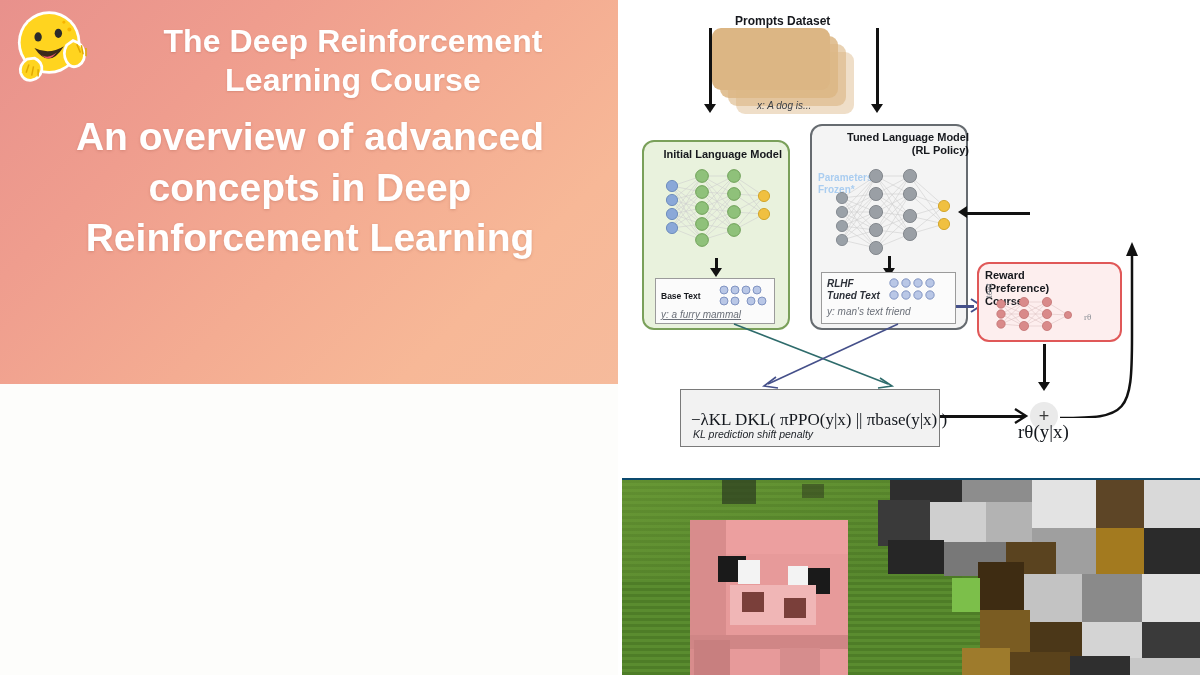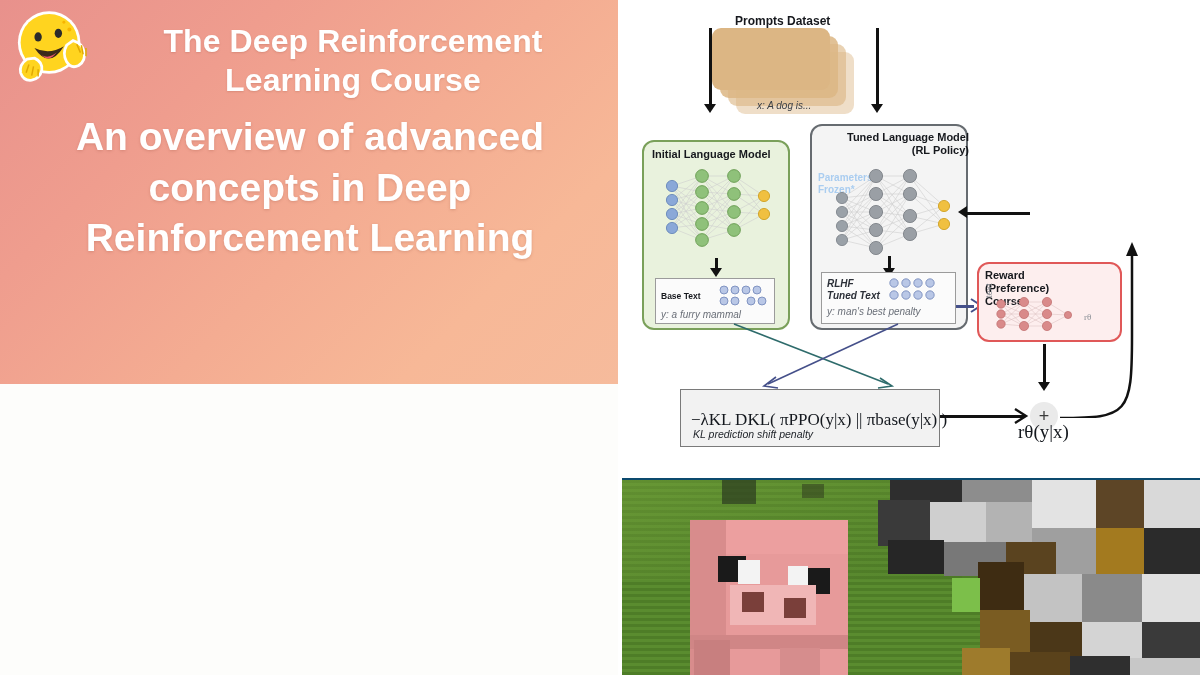--- a/index.html
+++ b/index.html
@@ -263,21 +263,21 @@
       <div class="prompt-card" style="left:90px;  top:28px;"></div>
 
       <div class="rl-italic" style="left:135px; top:100px;">x: A dog is...</div>
 
       <div class="arrow-v" style="left:87px; top:28px; height:78px;"></div>
       <div class="arrow-v-head" style="left:82px; top:104px;"></div>
       <div class="arrow-v" style="left:254px; top:28px; height:78px;"></div>
       <div class="arrow-v-head" style="left:249px; top:104px;"></div>
 
       <div id="model-green"></div>
-      <div class="rl-label" style="left:30px; top:148px; width:130px; text-align:left; white-space:normal;">Initial Language Model</div>
+      <div class="rl-label" style="left:30px; top:148px; width:130px; text-align:right; white-space:normal;">Initial Language Model</div>
 
       <svg style="position:absolute; left:36px; top:168px;" width="120" height="92" viewBox="0 0 120 92">
         <g stroke="#cfcfcf" stroke-width="0.6" fill="none">
           <path d="M14 18 L44 8 M14 18 L44 24 M14 18 L44 40 M14 18 L44 56 M14 18 L44 72
                    M14 32 L44 8 M14 32 L44 24 M14 32 L44 40 M14 32 L44 56 M14 32 L44 72
                    M14 46 L44 8 M14 46 L44 24 M14 46 L44 40 M14 46 L44 56 M14 46 L44 72
                    M14 60 L44 8 M14 60 L44 24 M14 60 L44 40 M14 60 L44 56 M14 60 L44 72
                    M44 8 L76 8 M44 8 L76 26 M44 8 L76 44 M44 8 L76 62
                    M44 24 L76 8 M44 24 L76 26 M44 24 L76 44 M44 24 L76 62
                    M44 40 L76 8 M44 40 L76 26 M44 40 L76 44 M44 40 L76 62
@@ -319,21 +319,21 @@
             <circle cx="6" cy="6" r="4"></circle>
               <circle cx="17" cy="6" r="4"></circle>
               <circle cx="28" cy="6" r="4"></circle>
               <circle cx="39" cy="6" r="4"></circle>
             <circle cx="6" cy="17" r="4"></circle>
               <circle cx="17" cy="17" r="4"></circle>
               <circle cx="33" cy="17" r="4"></circle>
               <circle cx="44" cy="17" r="4"></circle>
           </g>
         </svg>
-        <div class="rl-italic" style="left:5px; top:30px; color:#6a6f78;">y: a furry mammal</div>
+        <div class="rl-italic" style="left:5px; top:30px; color:#6a6f78;text-decoration:underline;">y: a furry mammal</div>
       </div>
 
       <div id="model-gray"></div>
       <div class="rl-label" style="left:213px; top:131px; width:134px; text-align:right; white-space:normal;">Tuned Language Model (RL Policy)</div>
 
       <div class="rl-label" style="left:196px; top:172px; width:60px; color:#aacdf0; font-size:10px; white-space:normal; line-height:1.15;">Parameters Frozen*</div>
 
       <svg style="position:absolute; left:206px; top:168px;" width="130" height="96" viewBox="0 0 130 96">
         <g stroke="#cfcfcf" stroke-width="0.6" fill="none">
           <path d="M14 30 L48 8 M14 30 L48 26 M14 30 L48 44 M14 30 L48 62 M14 30 L48 80
@@ -382,21 +382,21 @@
             <circle cx="6" cy="6" r="4.2"></circle>
               <circle cx="18" cy="6" r="4.2"></circle>
               <circle cx="30" cy="6" r="4.2"></circle>
               <circle cx="42" cy="6" r="4.2"></circle>
             <circle cx="6" cy="18" r="4.2"></circle>
               <circle cx="18" cy="18" r="4.2"></circle>
               <circle cx="30" cy="18" r="4.2"></circle>
               <circle cx="42" cy="18" r="4.2"></circle>
           </g>
         </svg>
-        <div class="rl-italic" style="left:5px; top:33px; color:#6a6f78;">y: man's best penalty</div>
+        <div class="rl-italic" style="left:5px; top:33px; color:#6a6f78;">y: man's text friend</div>
       </div>
 
       <div class="arrow-h" style="left:334px; top:305px; width:18px; background:#45508a;"></div>
       <svg style="position:absolute; left:348px; top:298px;" width="14" height="15">
         <path d="M1 1 L11 7.5 L1 14" fill="none" stroke="#45508a" stroke-width="2"></path>
       </svg>
 
       <div id="reward-model"></div>
       <div class="rl-label" style="left:363px; top:269px; width:100px; white-space:normal; line-height:1.2;">Reward (Preference) Course</div>
 

